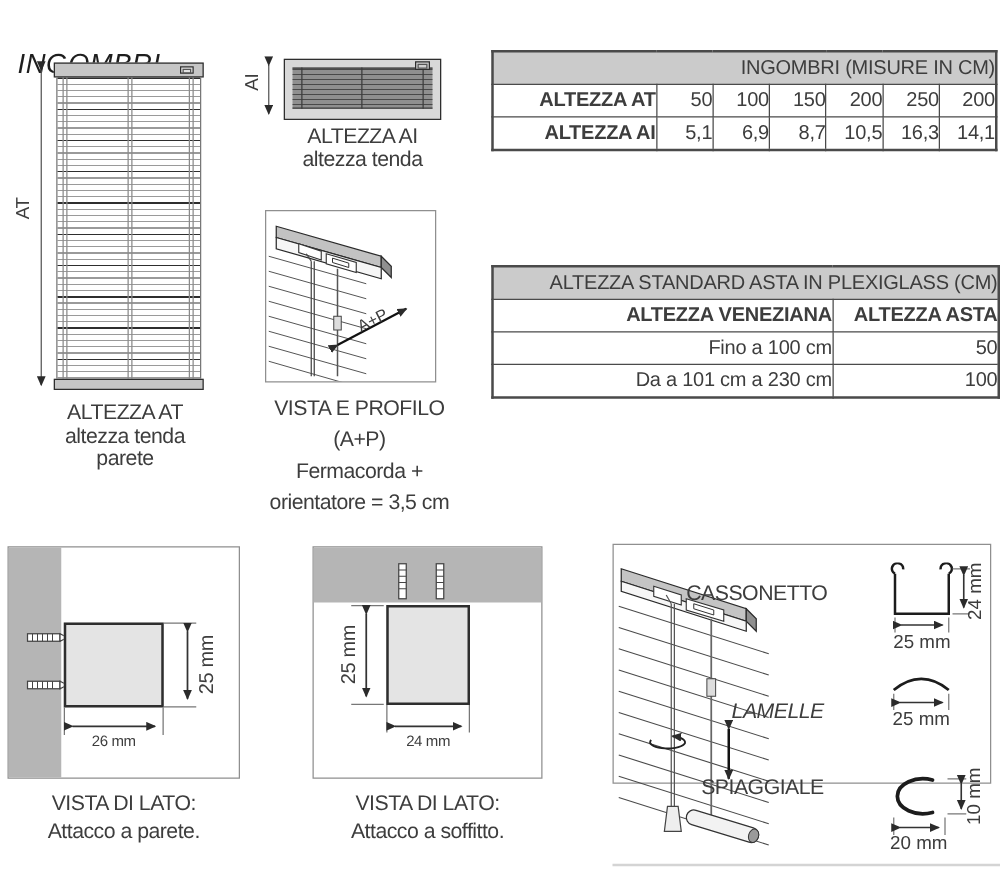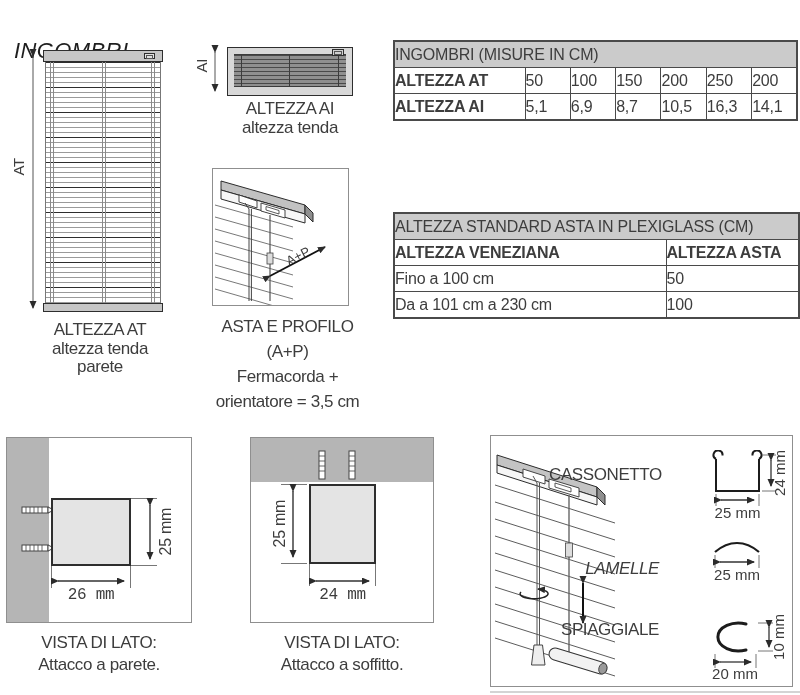--- a/index.html
+++ b/index.html
@@ -9,21 +9,21 @@
 
   
   .page-title{font-size:22px;font-style:italic;color:#1e1e1e;letter-spacing:.4px;margin-top:32px;}
 
   
   .caption{text-align:center;font-size:17px;line-height:18.5px;letter-spacing:-.4px;color:#3d3d3d;}
   .caption.wide{line-height:25px;}
 
   
   .vtext{writing-mode:vertical-rl;transform:rotate(180deg);font-size:15px;letter-spacing:-.3px;color:#3d3d3d;}
-  .dimtext{font-size:16px;letter-spacing:-.3px;color:#3d3d3d;text-align:center;font-family:Liberation Mono, monospace;}
+  .dimtext{font-size:12px;letter-spacing:-.3px;color:#3d3d3d;text-align:center;}
 
   
   .headrail{background:#c6c6c6;border:1px solid #2e2e2e;box-sizing:border-box;}
   .bottomrail{background:#c6c6c6;border:1px solid #2e2e2e;box-sizing:border-box;}
   .slats{box-sizing:border-box;border-left:1px solid #777;border-right:1px solid #777;
     background-image:
       repeating-linear-gradient(to bottom,#2e2e2e 0px,#2e2e2e 1px,transparent 1px,transparent 25px),
       repeating-linear-gradient(to bottom,#9a9a9a 0px,#9a9a9a 1px,#ffffff 1px,#ffffff 5px);}
   .ladder{position:absolute;top:0;bottom:0;width:4px;border-left:1px solid #8a8a8a;border-right:1px solid #8a8a8a;box-sizing:border-box;}
   .screw{position:absolute;border:1px solid #2e2e2e;background:#e2e2e2;box-sizing:border-box;}
@@ -39,21 +39,21 @@
   
   .frame{border:1px solid #8f8f8f;background:#fff;box-sizing:border-box;}
   .graywall{background:#b5b5b5;}
   .profbox{background:#e4e4e4;border:2px solid #2e2e2e;box-sizing:border-box;}
   .xline{position:absolute;height:1px;background:#777;}
   .yline{position:absolute;width:1px;background:#777;}
 
   
   table.spec{position:absolute;border-collapse:collapse;table-layout:fixed;width:405px;
     font-family:"Liberation Sans",sans-serif;font-size:16px;color:#3d3d3d;letter-spacing:-.2px;}
-  table.spec td{border:1px solid #4a4a4a;height:25px;text-align:left;padding:0;}
+  table.spec td{border:1px solid #4a4a4a;height:25px;text-align:right;padding:0;}
   table.spec{border:2px solid #4a4a4a;}
   td.thead{background:#cbcbcb;font-weight:400;}
   td.rowlabel{font-weight:700;}
   td.leftcell{text-align:left;padding-left:7px;}
 
   .plabel{position:absolute;width:110px;text-align:right;font-size:17px;letter-spacing:-.4px;color:#3d3d3d;}
 
   svg text{font-family:"Liberation Sans",sans-serif;fill:#3d3d3d;}
   .divider{background:#d4d4d4;}
 </style>
@@ -136,21 +136,21 @@
       <line x1="36" y1="40" x2="36" y2="132" stroke="#444" stroke-width="1"></line>
       <line x1="38.4" y1="40" x2="38.4" y2="132" stroke="#444" stroke-width="1"></line>
       <path d="M36,40 l-4,-6" stroke="#444" stroke-width="1" fill="none"></path>
       <line x1="57" y1="46" x2="57" y2="132" stroke="#555" stroke-width="1.2"></line>
       <rect x="54" y="84" width="6" height="11" fill="#ddd" stroke="#444" stroke-width="0.8"></rect>
       <line x1="57" y1="107" x2="112" y2="78" stroke="#111" stroke-width="1.8" marker-start="url(#arr)" marker-end="url(#arr)"></line>
       <text x="87" y="91" transform="rotate(-27 87 91)" text-anchor="middle" font-size="13">A+P</text>
     </svg>
   </div>
   <div class="abs caption wide" style="left:190px;top:314px;width:195px;">
-    <div>ASTA E PROFILO</div>
+    <div>VISTA E PROFILO</div>
     <div>(A+P)</div>
     <div>Fermacorda +</div>
     <div>orientatore = 3,5 cm</div>
   </div>
 
   <table class="spec" style="left:393px;top:40px;">
     <colgroup>
         <col style="width:131px">
         <col>
         <col>
@@ -283,21 +283,21 @@
     <svg class="abs" style="left:58px;top:138px;" width="67" height="10">
       <line x1="7" y1="5" x2="60" y2="5" stroke="#333" stroke-width="1.4" marker-start="url(#arr)" marker-end="url(#arr)"></line>
     </svg>
     <div class="abs dimtext" style="left:43px;top:148px;width:97px;">24 mm</div>
   </div>
   <div class="abs caption" style="left:244px;top:632px;width:196px;line-height:22px;">
     <div>VISTA DI LATO:</div>
     <div>Attacco a soffitto.</div>
   </div>
 
-  <div class="abs frame" style="left:490px;top:435px;width:303px;height:252px;">
+  <div class="abs frame" style="left:490px;top:435px;width:303px;height:192px;">
 
     <svg class="abs" style="left:2px;top:3px;" width="125" height="244" viewBox="0 0 125 244">
       <g stroke="#4a4a4a" stroke-width="0.9">
         <line x1="2" y1="46" x2="122" y2="84"></line>
           <line x1="2" y1="63" x2="122" y2="101"></line>
         <line x1="2" y1="80" x2="122" y2="118"></line>
           <line x1="2" y1="97" x2="122" y2="135"></line>
         <line x1="2" y1="114" x2="122" y2="152"></line>
           <line x1="2" y1="131" x2="122" y2="169"></line>
         <line x1="2" y1="148" x2="122" y2="186"></line>

